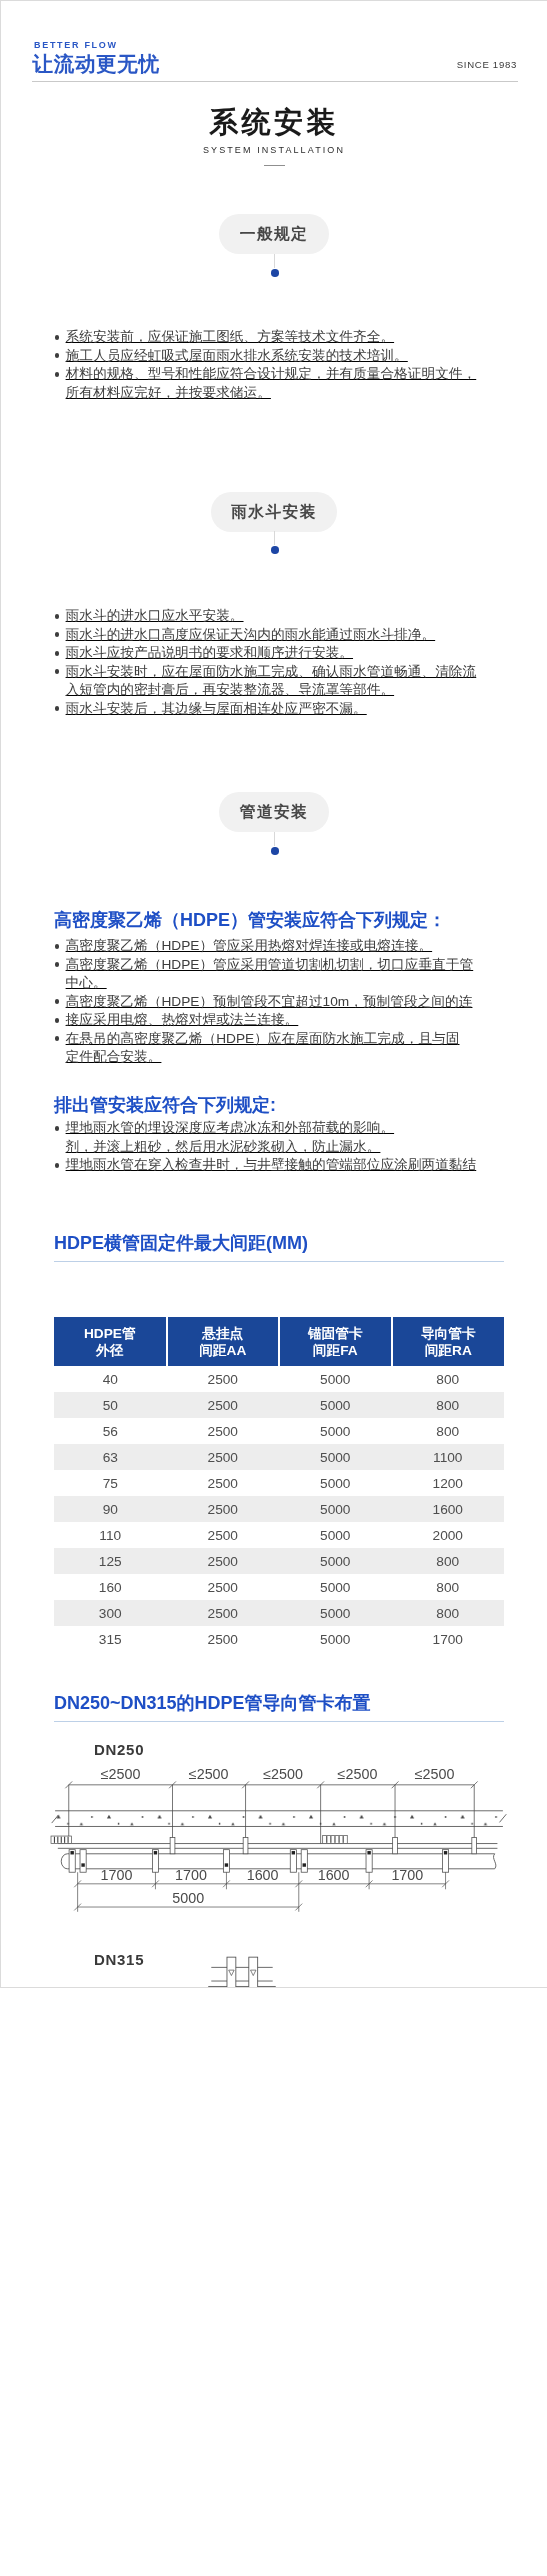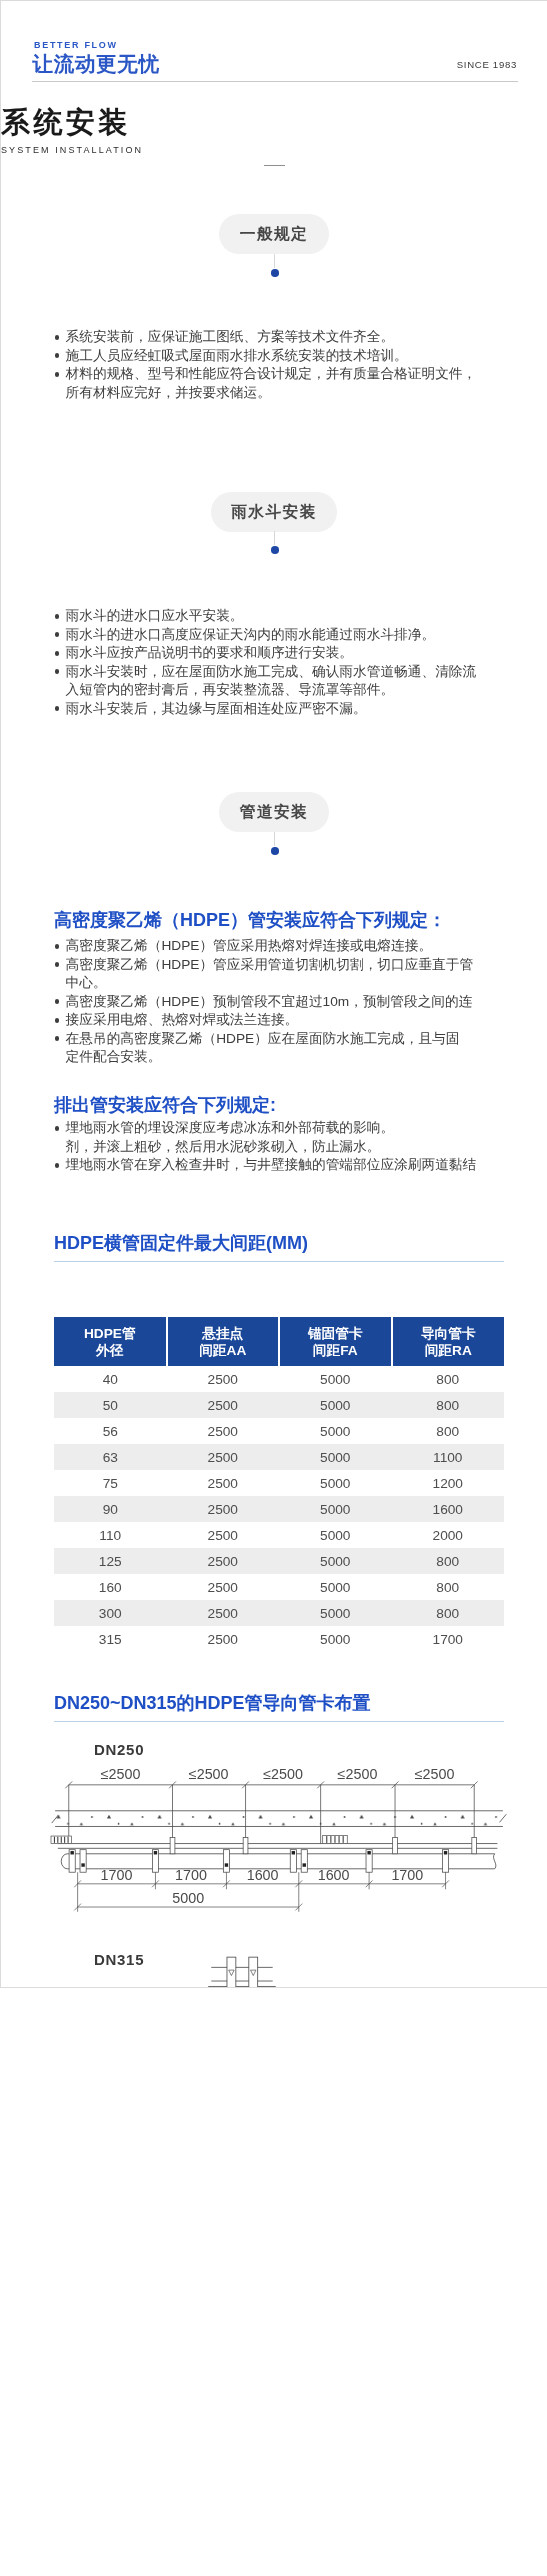--- a/index.html
+++ b/index.html
@@ -1,39 +1,39 @@
 <!DOCTYPE html>
 <html style="--brand: #2A57C5; --heading: #1E4FC5; --th: #1A4798; --dot: #1D46A5;font-size:11px"><head>
 <meta charset="utf-8">
 <style>
   html,body{margin:0;padding:0;background:#fff;}
   body{font-family:"Liberation Sans","DejaVu Sans",sans-serif;}
   #page{position:relative;width:548px;height:1988px;margin:0 auto;background:#fff;
         box-sizing:border-box;border:0.7px solid #DBDBDB;overflow:hidden;}
   .abs{position:absolute;}
-  .cx{left:0;right:0;}
+  .cx{left:0;right:0;text-align:center;}
 
   
   .tagline{left:33px;top:39px;font-size:9px;font-weight:bold;letter-spacing:1.7px;color:var(--brand,#2A57C5);}
   .logo{left:31.5px;top:49px;font-size:20.5px;font-weight:bold;letter-spacing:0.7px;color:var(--brand,#2A57C5);}
   .since{right:30px;top:58px;font-size:9.6px;letter-spacing:0.7px;color:#3A3A3A;}
   .hdr-rule{left:31px;top:80px;width:486px;height:0.7px;background:#C9C9C9;}
   .title{margin:0;top:102px;font-size:29px;font-weight:bold;letter-spacing:3.4px;color:#1A1A1A;}
   .subtitle{top:144px;font-size:9px;letter-spacing:2.1px;color:#2B2B2B;}
   .title-dash{top:164px;left:263px;width:20.5px;height:1.4px;background:#8F8F8F;}
 
   
   .badge{left:0;width:100%;text-align:center;}
   .pill{display:inline-block;height:40px;line-height:40px;padding:0 20.5px;border-radius:20px;
         background:#F1F1F1;font-size:15.7px;font-weight:bold;letter-spacing:1.4px;color:#474747;}
   .conn{left:273px;width:0.7px;height:13.7px;background:#D8D8D8;}
   .dot{left:270px;width:7.5px;height:7.5px;border-radius:50%;background:var(--dot,#1D46A5);}
 
   
-  .blist{left:53px;width:459px;}
+  .blist{left:53px;width:459px;text-decoration:underline;}
   .bl{display:flex;font-size:13.7px;line-height:18.5px;color:#3D3D3D;white-space:nowrap;}
   .bd{flex:0 0 11.6px;position:relative;}
   .bb .bd::before{content:'';position:absolute;left:0.7px;top:6.8px;width:4.8px;height:4.8px;border-radius:50%;background:#3D3D3D;}
 
   
   .bluehead{left:53px;width:459px;font-size:18px;font-weight:bold;color:var(--heading,#1E4FC5);white-space:nowrap;}
   .rule-blue{left:53px;width:450px;height:1.4px;background:#BDD0E7;}
 
   
   .tblwrap{left:53px;top:1276px;width:450px;margin-top:40px;}

